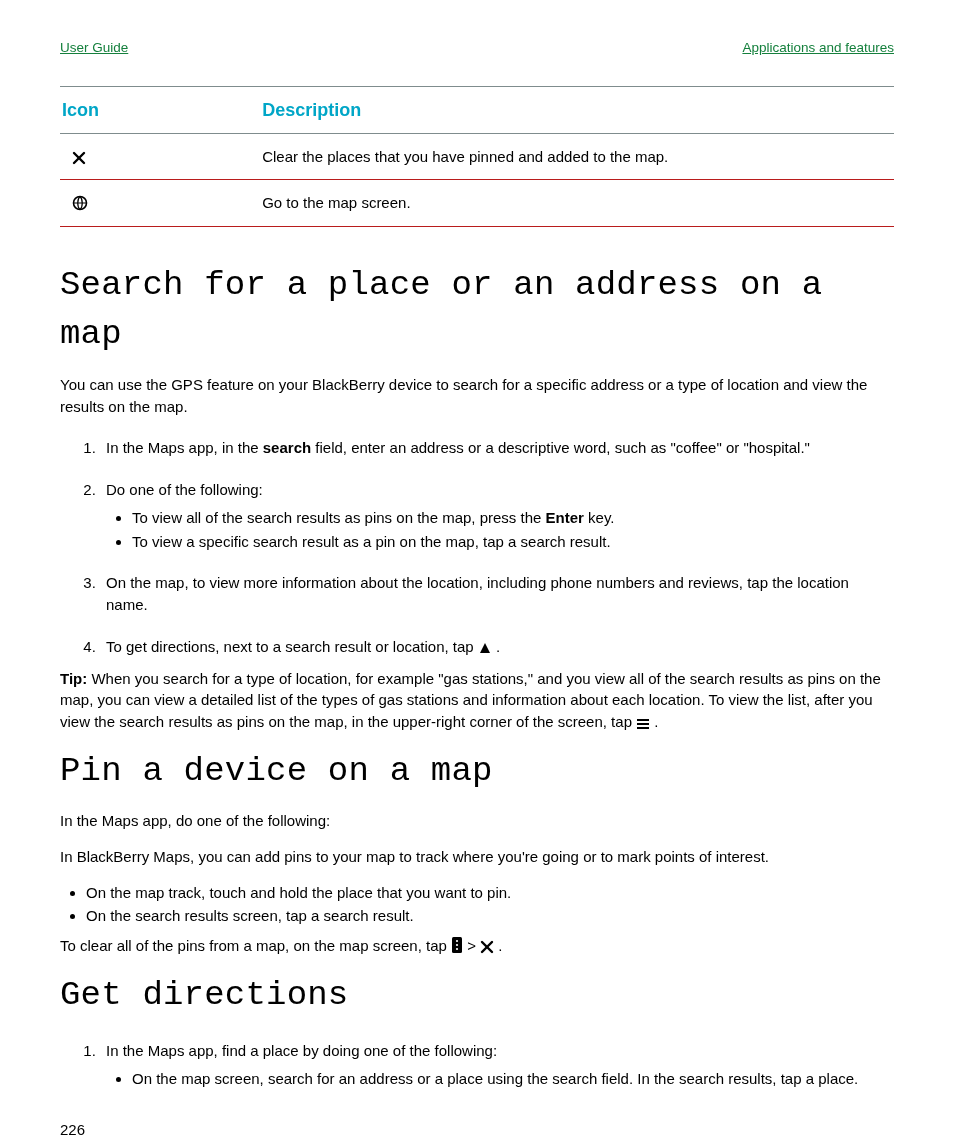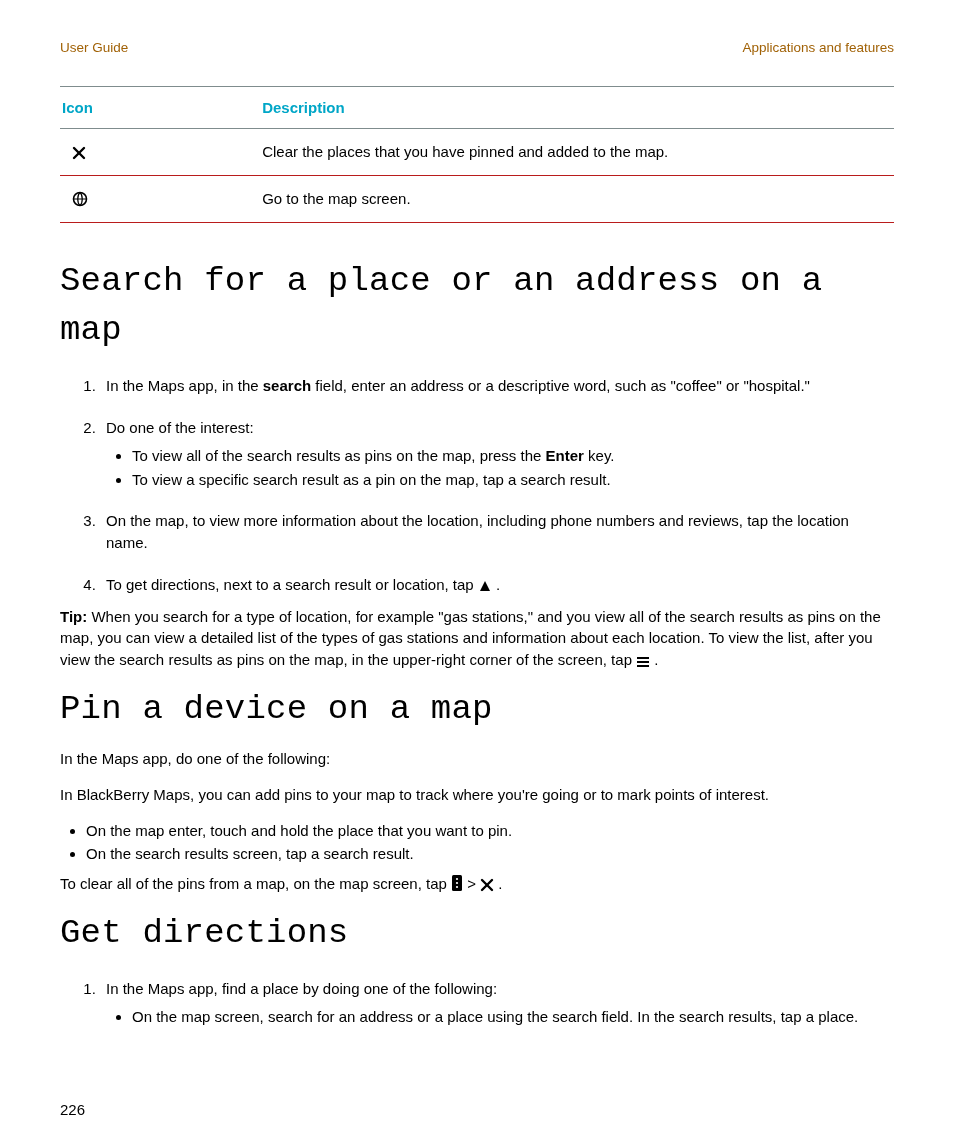--- a/index.html
+++ b/index.html
@@ -17,35 +17,36 @@
     position: relative;
     font-size: 15px;
     line-height: 1.45;
   }
 
   
   .hdr {
     display: flex;
     justify-content: space-between;
     font-size: 13.5px;
-    color: #a16207;
+    color: #15803d;
     margin-bottom: 28px;
+    text-decoration: underline;
   }
 
   
   table.icons {
     width: 100%;
     border-collapse: collapse;
     margin-bottom: 34px;
   }
   table.icons th {
     text-align: left;
     font-weight: 700;
     color: #00a6c7;
-    font-size: 15px;
+    font-size: 18px;
     padding: 10px 8px 10px 2px;
     border-top: 1px solid #7f8c8d;
     border-bottom: 1px solid #7f8c8d;
   }
   table.icons td {
     padding: 12px 8px 12px 2px;
     border-bottom: 1px solid #b91c1c;
     font-size: 15px;
     vertical-align: middle;
   }
@@ -76,21 +77,21 @@
     padding-left: 40px;
   }
   ul.bullets li { margin: 2px 0; }
   ol.steps ul.bullets { padding-left: 26px; margin: 6px 0 8px 0; }
 
   .bold { font-weight: 700; }
 
   .page-num {
     position: absolute;
     left: 60px;
-    bottom: 24px;
+    bottom: 4px;
     font-size: 15px;
   }
 
   
   .ico {
     display: inline-block;
     vertical-align: -3px;
   }
   .ico svg { display: block; }
 </style>
@@ -135,27 +136,28 @@
               <path d="M8 1.5 C5 4, 5 12, 8 14.5 M8 1.5 C11 4, 11 12, 8 14.5 M1.5 8 H14.5" fill="none" stroke="#000" stroke-width="1.2"></path>
             </svg>
           </span>
         </td>
         <td>Go to the map screen.</td>
       </tr>
     </tbody>
   </table>
 
   <h1 class="section">Search for a place or an address on a map</h1>
+  <p>You can use the GPS feature on your BlackBerry device to search for a specific address or a type of location and view the results on the map.</p>
 
   <ol class="steps">
     <li>
       <span>In the Maps app, in the </span><span class="bold">search</span><span> field, enter an address or a descriptive word, such as "coffee" or "hospital."</span>
     </li>
     <li>
-      <span>Do one of the interest:</span>
+      <span>Do one of the following:</span>
       <ul class="bullets">
         <li>
           <span>To view all of the search results as pins on the map, press the </span><span class="bold">Enter</span><span> key.</span>
         </li>
         <li>To view a specific search result as a pin on the map, tap a search result.</li>
       </ul>
     </li>
     <li>On the map, to view more information about the location, including phone numbers and reviews, tap the location name.</li>
     <li>
       <span>To get directions, next to a search result or location, tap </span>
@@ -176,21 +178,21 @@
         <line x1="1" y1="6" x2="13" y2="6" stroke="#000" stroke-width="2"></line>
         <line x1="1" y1="10" x2="13" y2="10" stroke="#000" stroke-width="2"></line>
       </svg>
     </span><span> .</span>
   </p>
 
   <h1 class="section">Pin a device on a map</h1>
   <p>In the Maps app, do one of the following:</p>
   <p>In BlackBerry Maps, you can add pins to your map to track where you're going or to mark points of interest.</p>
   <ul class="bullets" style="padding-left:26px;">
-    <li>On the map enter, touch and hold the place that you want to pin.</li>
+    <li>On the map track, touch and hold the place that you want to pin.</li>
     <li>On the search results screen, tap a search result.</li>
   </ul>
   <p>
     <span>To clear all of the pins from a map, on the map screen, tap </span>
     <span class="ico">
       <svg width="12" height="18" viewBox="0 0 12 18">
         <rect x="1" y="1" width="10" height="16" rx="1.5" fill="#000"></rect>
         <circle cx="6" cy="5" r="1.1" fill="#fff"></circle>
         <circle cx="6" cy="9" r="1.1" fill="#fff"></circle>
         <circle cx="6" cy="13" r="1.1" fill="#fff"></circle>

